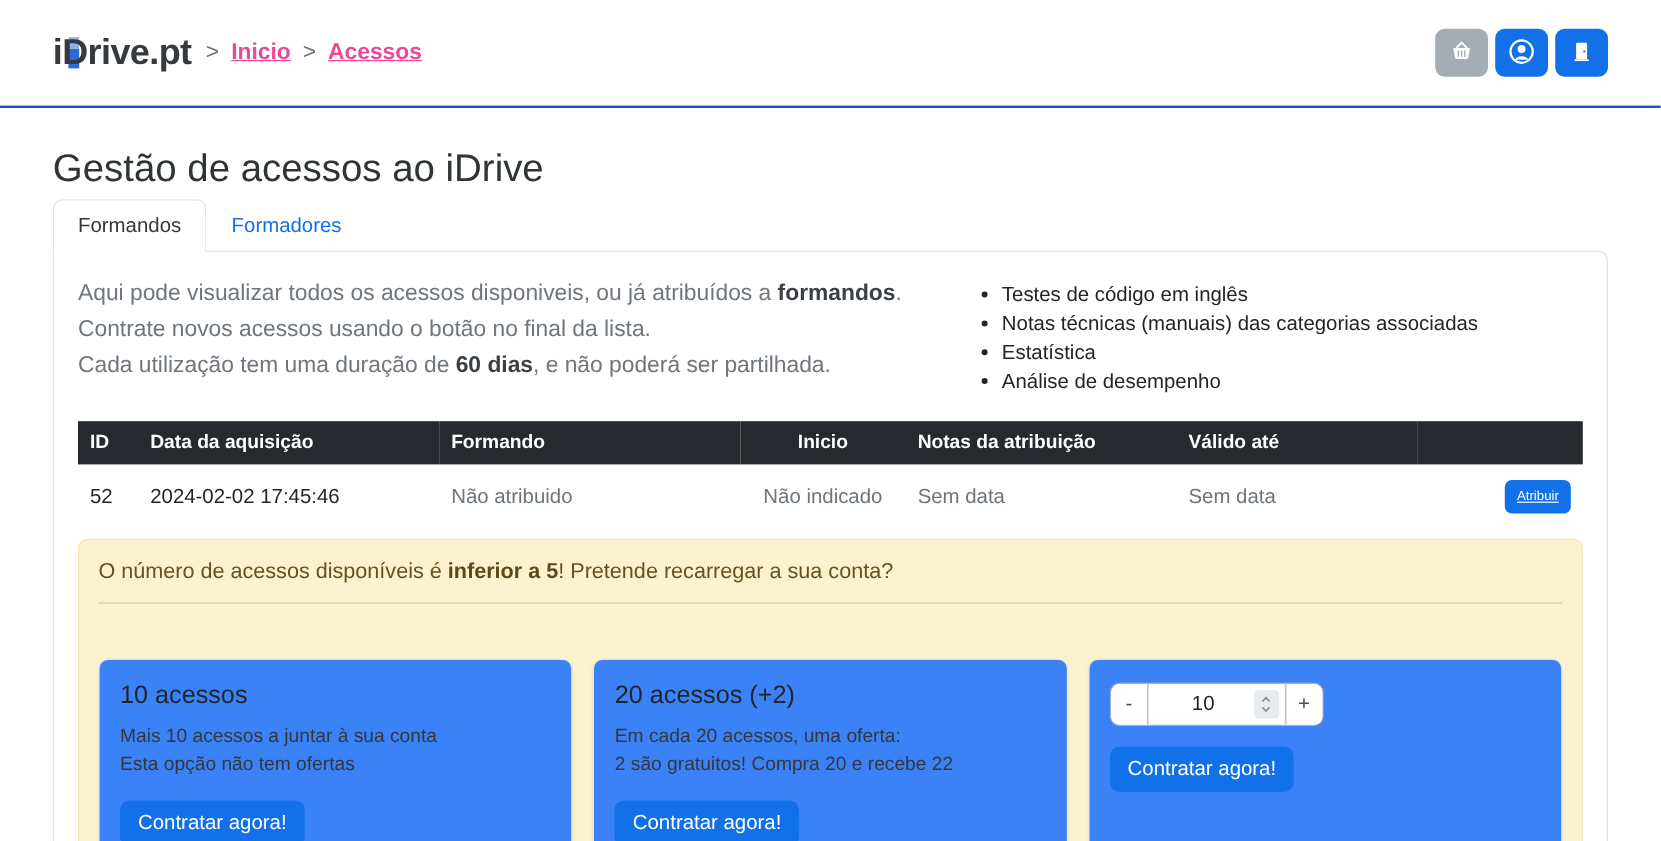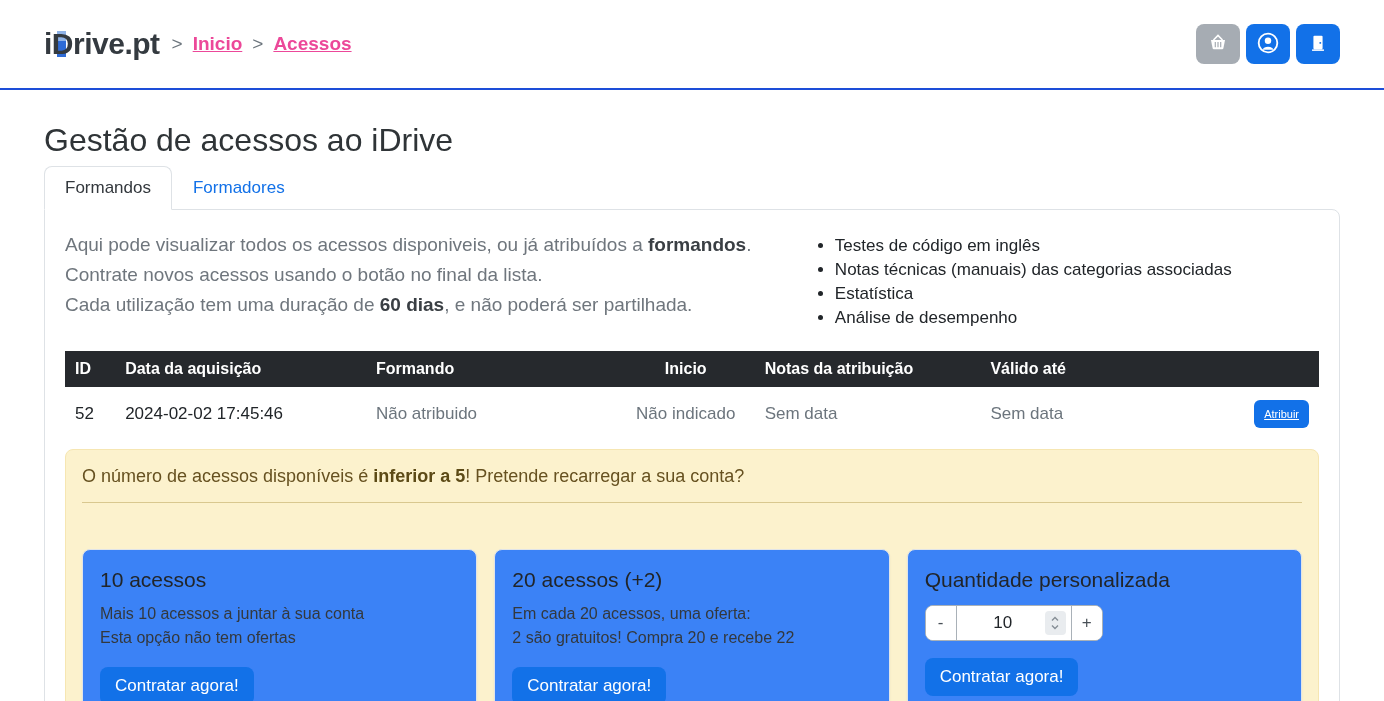--- a/index.html
+++ b/index.html
@@ -204,21 +204,20 @@
         <div class="offer">
           <h3>20 acessos (+2)</h3>
           <p>
             <span>Em cada 20 acessos, uma oferta:</span><br>
             <span>2 são gratuitos! Compra 20 e recebe 22</span>
           </p>
           <button class="btn btn-contract">Contratar agora!</button>
         </div>
 
         <div class="offer">
-          <h3>Quantidade personalizada</h3>
           <div class="qty-group">
             <button class="qty-btn minus">-</button>
             <div class="qty-field">
               <span class="qty-value">10</span>
               <span class="qty-spinner">
                 <svg width="10" height="18" viewBox="0 0 10 18" fill="none">
                   <path d="M2 6.5 L5 3.5 L8 6.5" stroke="#868e96" stroke-width="1.4"></path>
                   <path d="M2 11.5 L5 14.5 L8 11.5" stroke="#868e96" stroke-width="1.4"></path>
                 </svg>
               </span>

